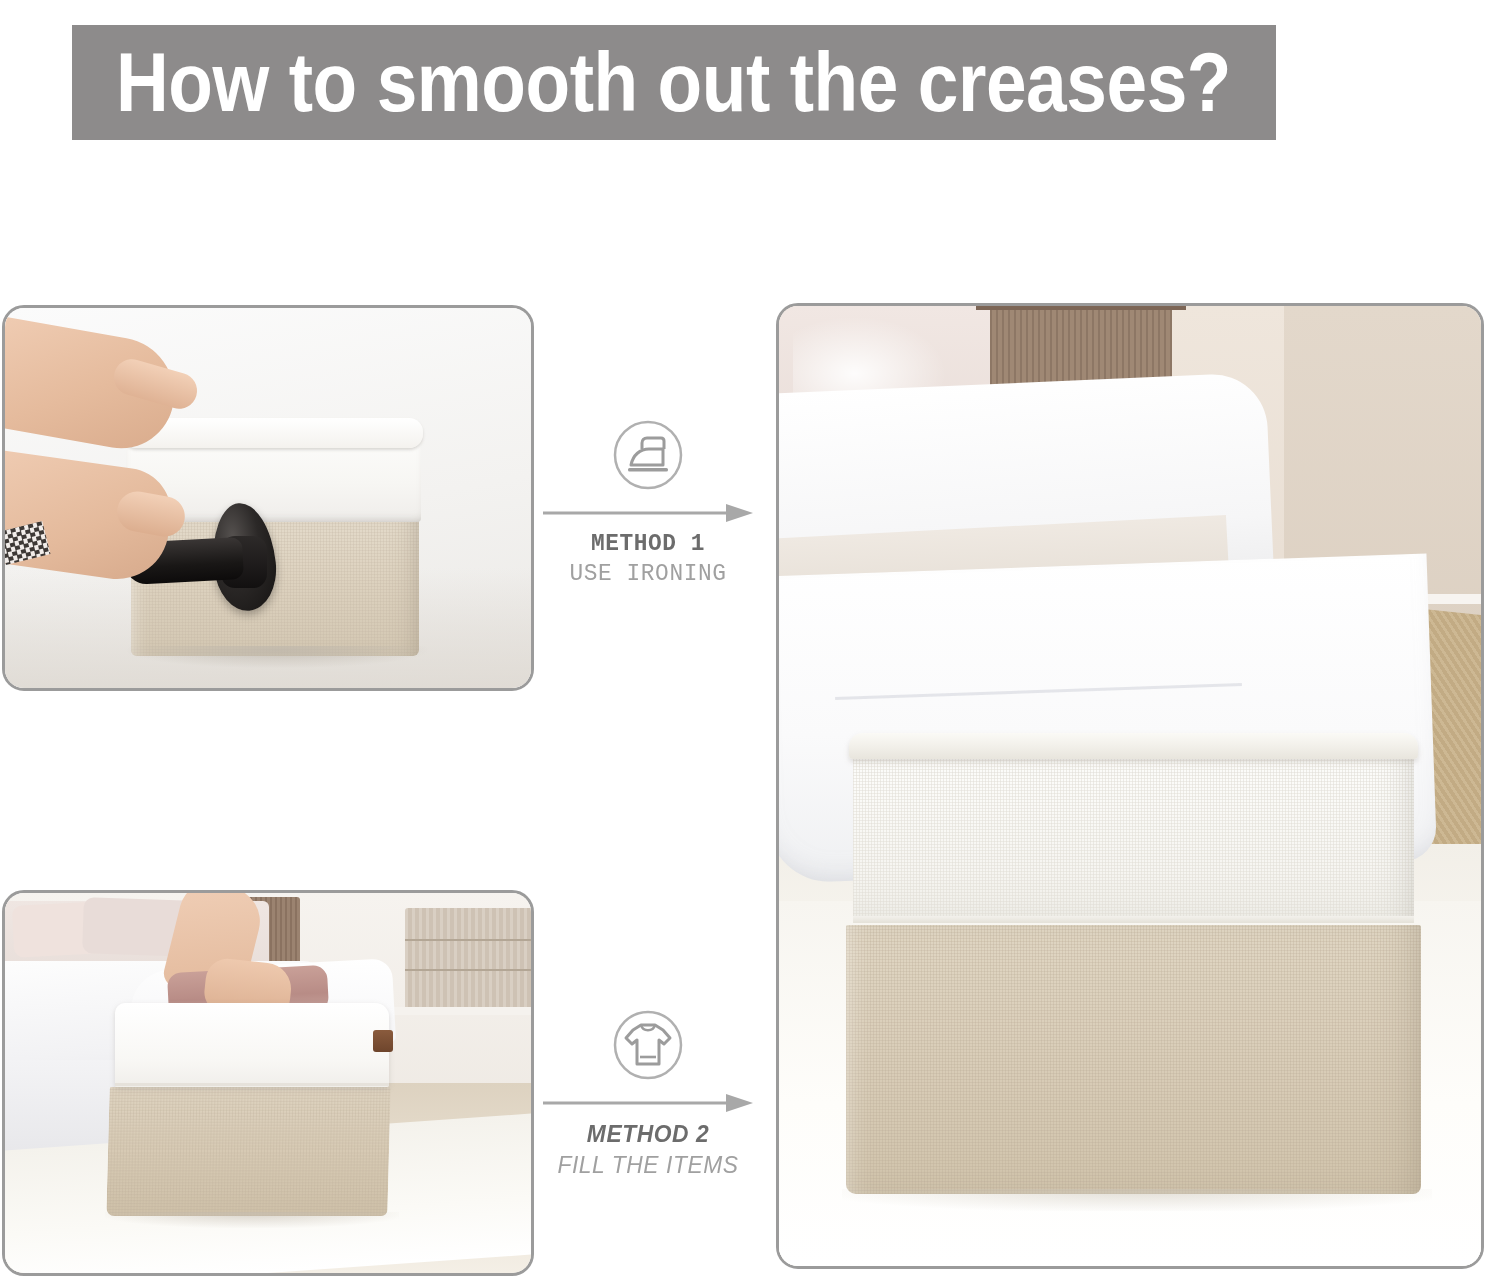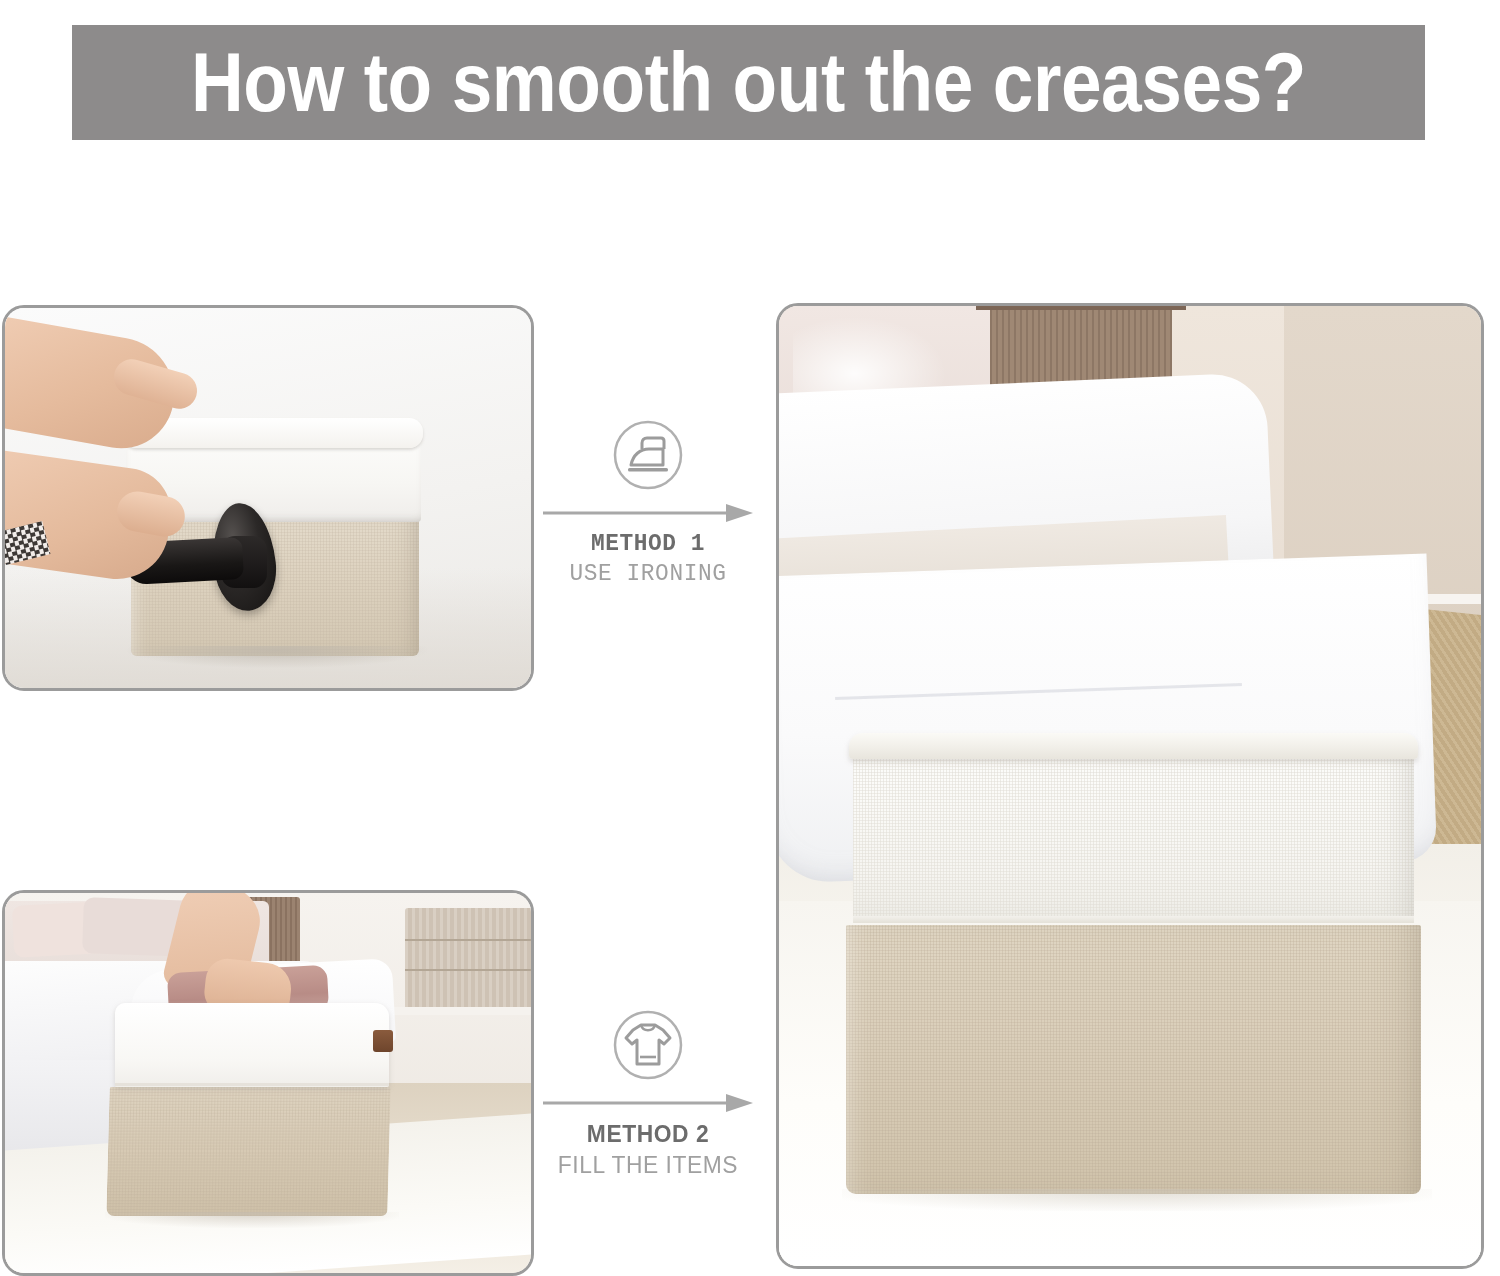--- a/index.html
+++ b/index.html
@@ -5,21 +5,21 @@
   html,body{margin:0;padding:0;}
   body{
     width:1500px;height:1276px;
     background:#ffffff;
     font-family:"Liberation Sans","DejaVu Sans",sans-serif;
     overflow:hidden;position:relative;
   }
 
   
   .banner{
-    position:absolute;left:72px;top:25px;width:1353px;height:115px;
+    position:absolute;left:72px;top:25px;width:1204px;height:115px;
     background:#8d8b8b;
     display:flex;align-items:center;justify-content:center;
   }
   .banner-title{
     color:#ffffff;
     font-size:83px;
     font-weight:bold;
     letter-spacing:-0.5px;
     line-height:1;
     transform:scaleX(0.88);
@@ -222,21 +222,21 @@
       linear-gradient(180deg,#e0d6c3 0%,#d9cdb8 50%,#d0c3ab 100%);
     border-radius:2px 2px 8px 10px;
     box-shadow:inset -26px 0 40px -26px rgba(150,138,118,.5),
                inset 22px 0 30px -26px rgba(255,255,255,.55);}
   .r-box-shadow{position:absolute;left:9%;top:92%;width:84%;height:22px;
     background:radial-gradient(ellipse at 50% 10%,rgba(206,199,186,.55) 0%,rgba(206,199,186,0) 78%);}
 
   
   .method{position:absolute;width:232px;text-align:center;}
   .method-1{left:532px;top:418px;font-family:Liberation Mono, monospace;}
-  .method-2{left:532px;top:1008px;}
+  .method-2{left:532px;top:1008px;font-style:italic;}
   .m-icon-wrap{display:flex;justify-content:center;}
   .m-icon{width:74px;height:74px;}
   .m-arrow{position:relative;margin:10px auto 0;width:215px;height:22px;}
   .m-arrow svg{display:block;}
   .m-title{
     margin-top:6px;font-size:24px;font-weight:bold;color:#6c6c6c;letter-spacing:.6px;
     transform:scaleX(.95);
   }
   .m-sub{
     margin-top:3px;font-size:24px;color:#a0a0a0;letter-spacing:.6px;

